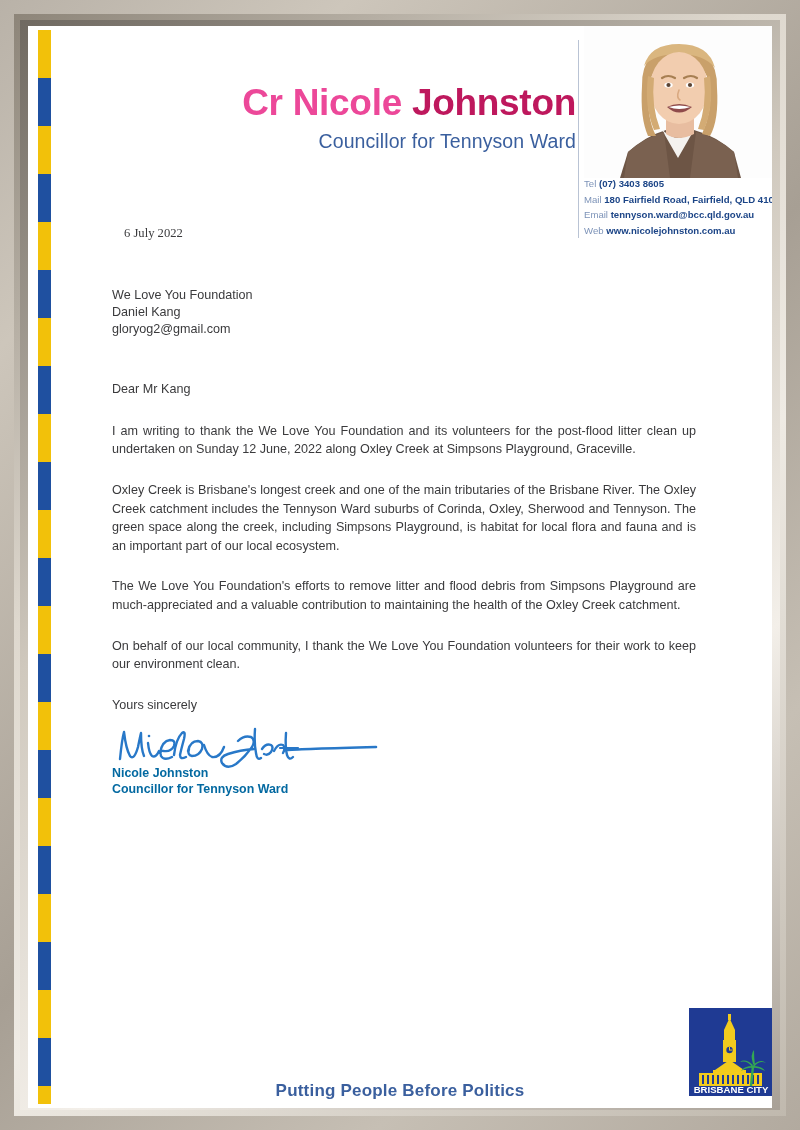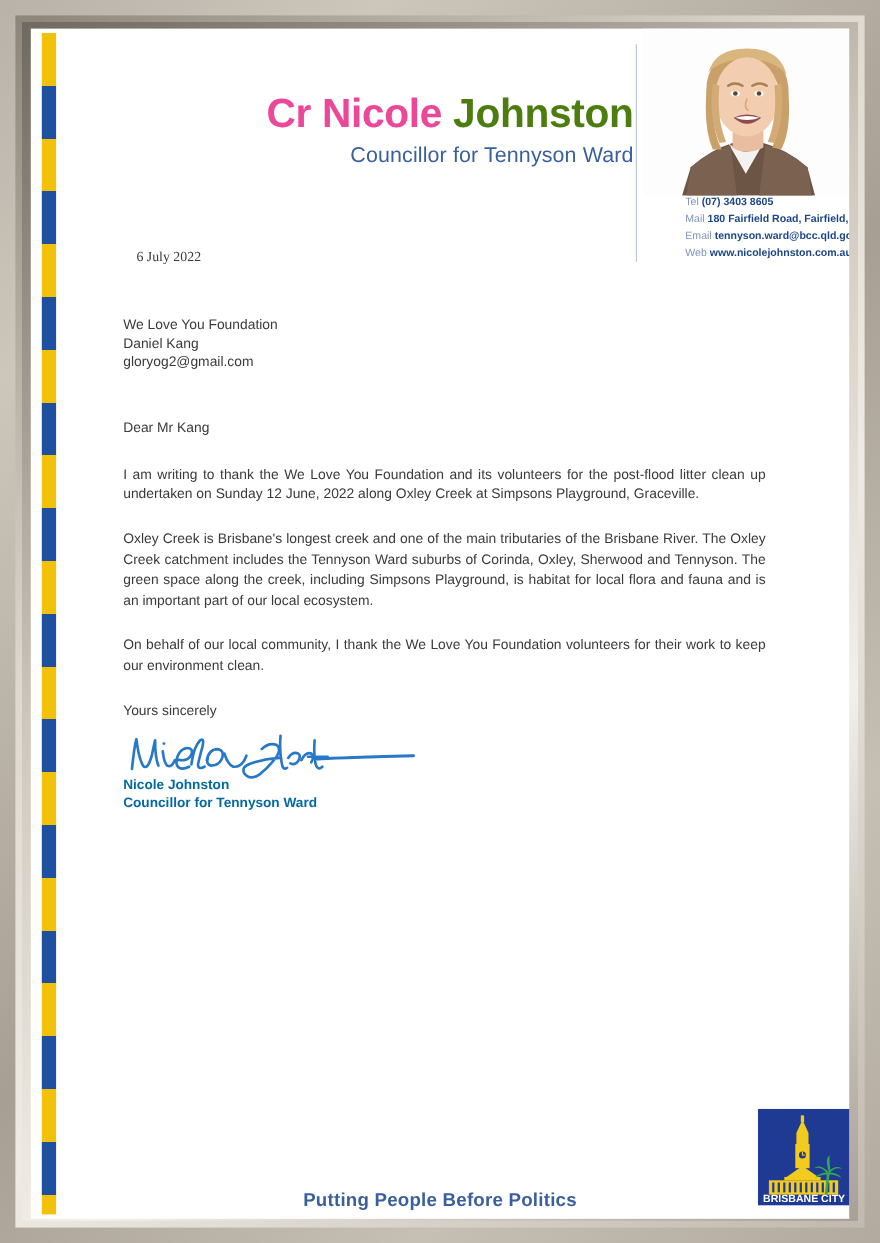--- a/index.html
+++ b/index.html
@@ -72,21 +72,21 @@
     text-align: right;
     white-space: nowrap;
   }
   .name-line {
     font-size: 37px;
     font-weight: bold;
     letter-spacing: -0.3px;
     line-height: 1.05;
   }
   .name-cr { color: #ec4899; }
-  .name-surname { color: #4d7c0f; }
+  .name-surname { color: #be185d; }
   .subtitle {
     font-size: 19.5px;
     color: #3a5f9e;
     margin-top: 7px;
     letter-spacing: 0.1px;
   }
 
   .header-divider {
     position: absolute;
     left: 550px; top: 14px;
@@ -106,21 +106,21 @@
 
   
   .contact {
     position: absolute;
     left: 556px; top: 150px;
     width: 190px;
     font-size: 9.6px;
     line-height: 1.62;
   }
   .contact-row { white-space: nowrap; }
-  .c-label { color: #7d93b8; margin-left: 39px; }
+  .c-label { color: #7d93b8; }
   .c-value { color: #1c4587; font-weight: bold; }
 
   
   .body {
     position: absolute;
     left: 84px; top: 198px;
     width: 584px;
     font-size: 12.6px;
     color: #3a3a3c;
     line-height: 1.48;
@@ -243,20 +243,21 @@
       <div class="addressee">
         <div>We Love You Foundation</div>
         <div>Daniel Kang</div>
         <div>gloryog2@gmail.com</div>
       </div>
 
       <div class="salutation">Dear Mr Kang</div>
 
       <p class="para">I am writing to thank the We Love You Foundation and its volunteers for the post-flood litter clean up undertaken on Sunday 12 June, 2022 along Oxley Creek at Simpsons Playground, Graceville.</p>
       <p class="para">Oxley Creek is Brisbane's longest creek and one of the main tributaries of the Brisbane River. The Oxley Creek catchment includes the Tennyson Ward suburbs of Corinda, Oxley, Sherwood and Tennyson. The green space along the creek, including Simpsons Playground, is habitat for local flora and fauna and is an important part of our local ecosystem.</p>
+      <p class="para">The We Love You Foundation's efforts to remove litter and flood debris from Simpsons Playground are much-appreciated and a valuable contribution to maintaining the health of the Oxley Creek catchment.</p>
       <p class="para">On behalf of our local community, I thank the We Love You Foundation volunteers for their work to keep our environment clean.</p>
 
       <div class="signoff">Yours sincerely</div>
 
       <div class="sig-wrap">
         <svg width="290" height="46" viewBox="0 0 290 46">
           <g fill="none" stroke="#2878c8" stroke-linecap="round" stroke-linejoin="round">
             <path d="M6 36 Q8 16 10 9 Q12 26 16 33 Q20 38 24 24 Q26 14 27 10 Q27 26 30 33" stroke-width="2.4"></path>
             <path d="M34 20 Q35 30 38 33 Q42 35 45 28" stroke-width="2.4"></path>
             <circle cx="35" cy="13" r="1.3" fill="#2878c8" stroke="none"></circle>

